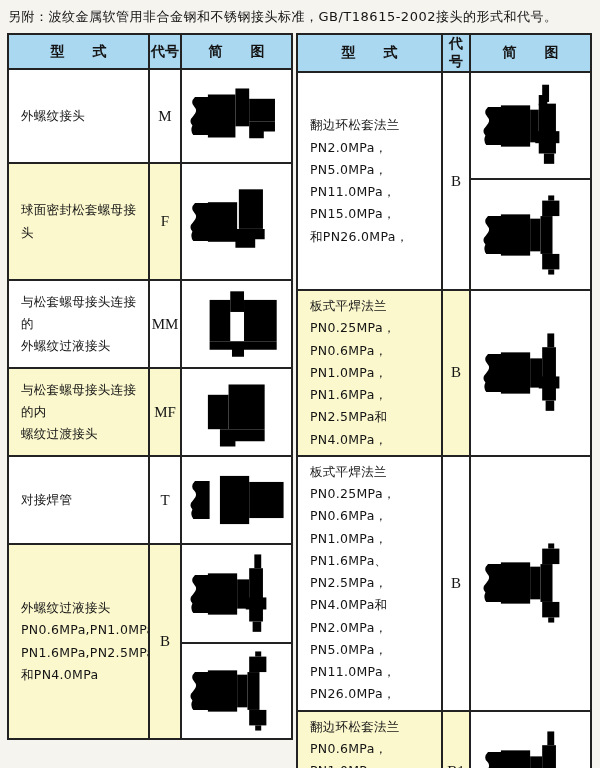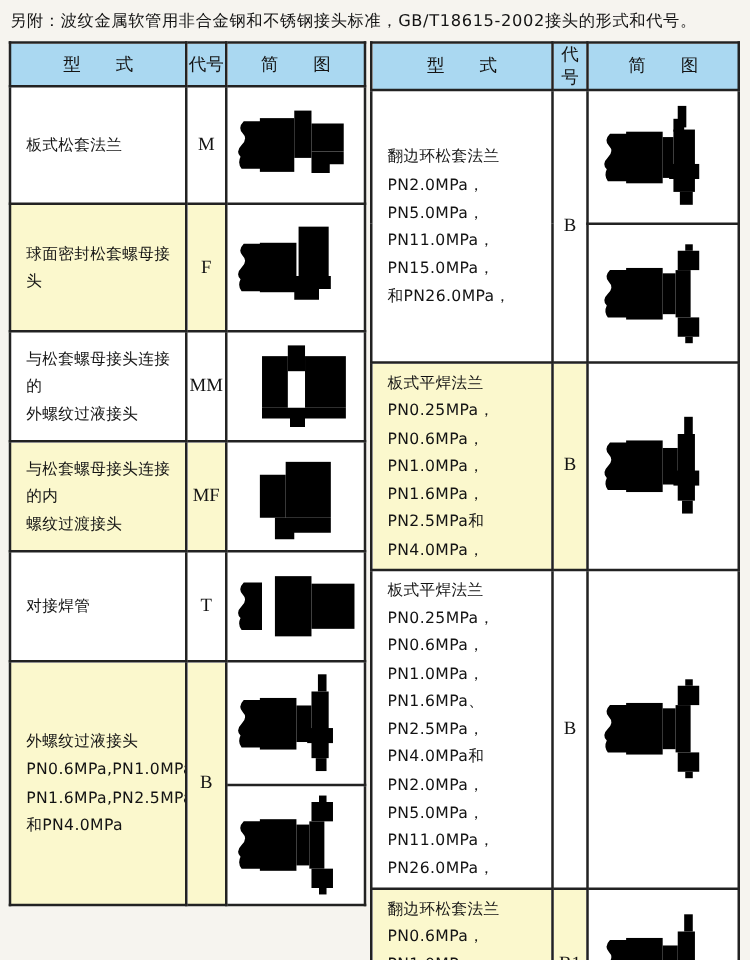--- a/index.html
+++ b/index.html
@@ -16,21 +16,21 @@
     letter-spacing:.5px;
   }
   .tables{display:flex;gap:3px;padding-left:7px;align-items:flex-start;}
   table.tbl{border-collapse:collapse;table-layout:fixed;background:#fff;}
   .tbl td,.tbl th{
     border:2px solid var(--border,#222);
     padding:0;overflow:hidden;vertical-align:middle;
   }
   .tbl th{
     background:var(--header-bg,#aad8f1);
-    font-weight:normal;font-size:14px;
+    font-weight:bold;font-size:14px;
     text-align:center;height:33px;
   }
   td.type{
     font-size:12.5px;line-height:1.78;
     padding:4px 2px 4px 12px;
     white-space:pre-line;letter-spacing:.3px;
   }
   td.code{
     text-align:center;
     font-family:"Liberation Serif","DejaVu Serif",serif;
@@ -142,29 +142,29 @@
         <col style="width:32px">
         <col style="width:111px">
       </colgroup>
     <tbody>
         <tr>
       <th>型　　式</th>
       <th>代号</th>
       <th>简　　图</th>
     </tr>
     <tr style="height:94px">
-      <td class="type">板式松套法兰</td>
+      <td class="type">外螺纹接头</td>
       <td class="code">M</td>
       <td class="diag-cell">
         <svg class="diag" viewBox="0 0 130 100">
               <use href="#d-m"></use>
             </svg>
       </td>
     </tr>
-    <tr style="height:102px">
+    <tr style="height:117px">
       <td class="type hl">球面密封松套螺母接头</td>
       <td class="code hl">F</td>
       <td class="diag-cell">
         <svg class="diag" viewBox="0 0 130 100">
               <use href="#d-f"></use>
             </svg>
       </td>
     </tr>
     <tr style="height:76px">
       <td class="type">与松套螺母接头连接的

